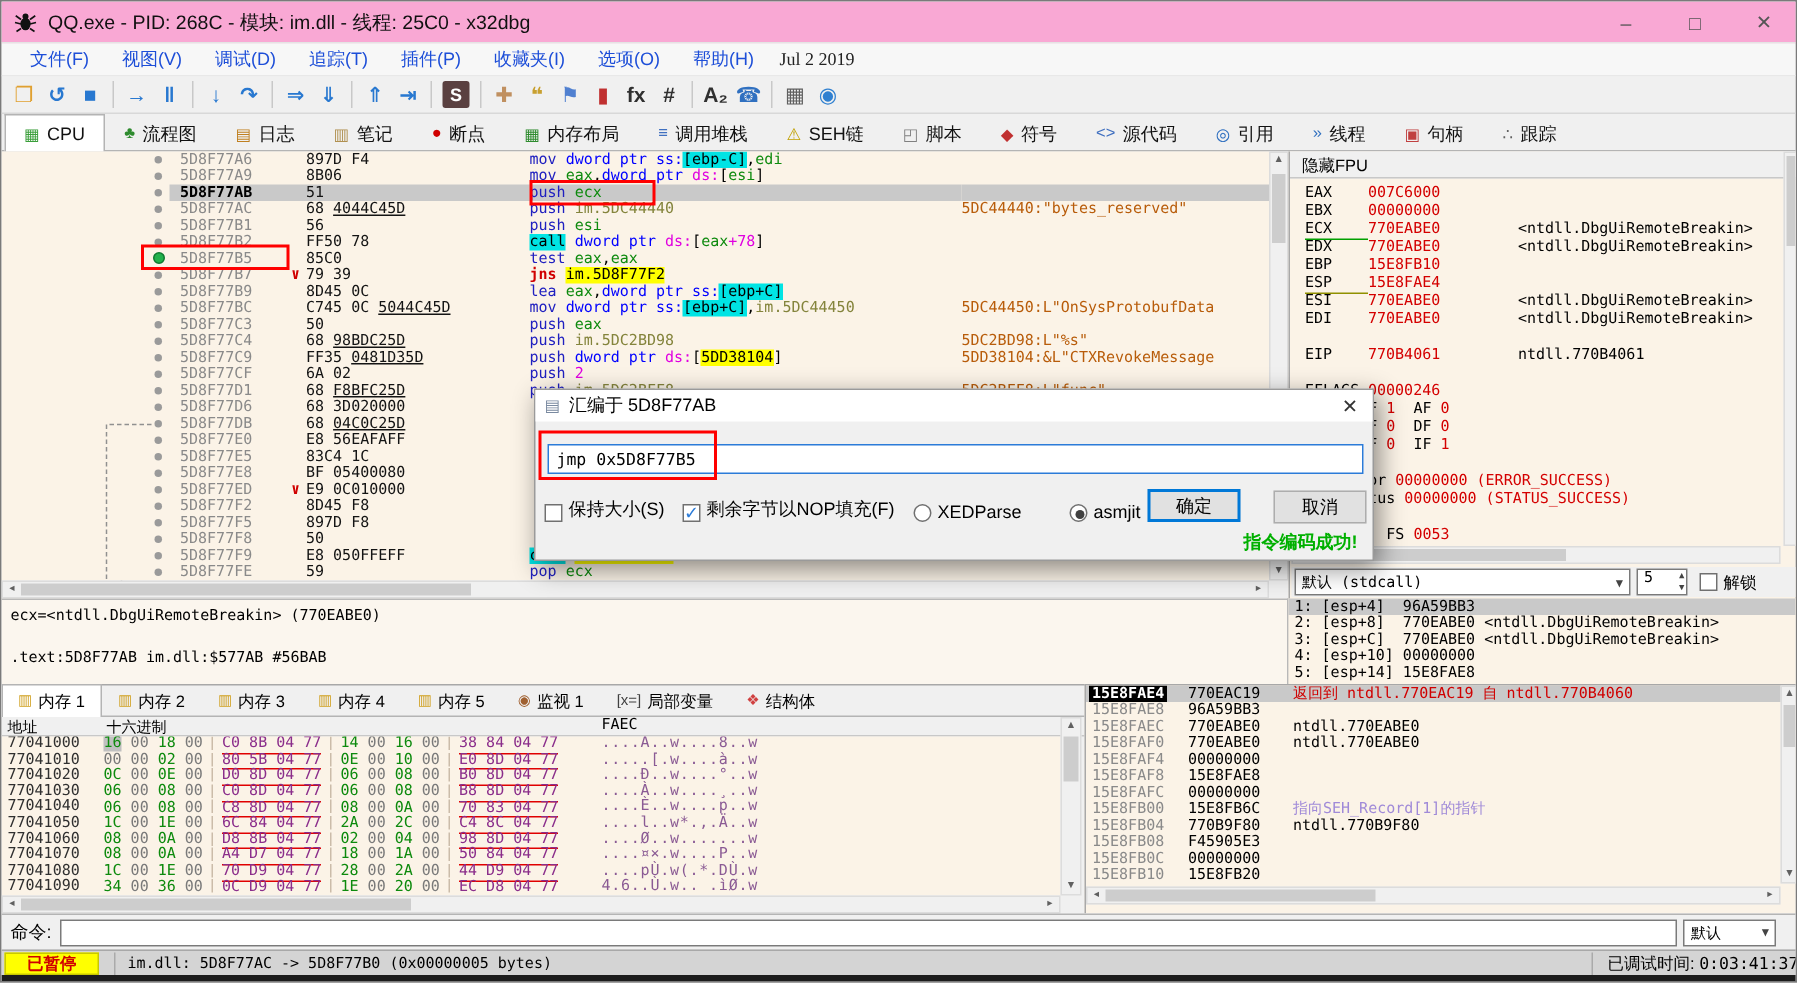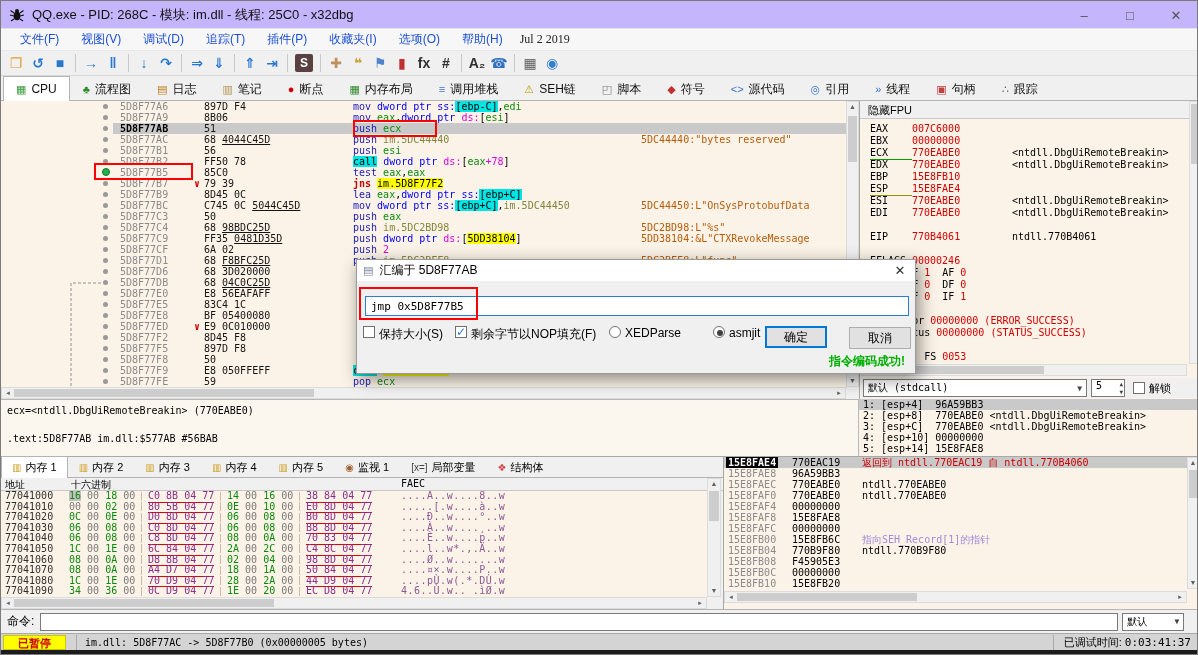--- a/index.html
+++ b/index.html
@@ -1,19 +1,19 @@
 <!DOCTYPE html>
 <html><head>
 <meta charset="utf-8">
 <style>
   *{margin:0;padding:0;box-sizing:border-box}
   body{background:#444;font-family:"Liberation Sans","DejaVu Sans",sans-serif}
   #app{position:relative;width:1198px;height:655px;background:#f0f0f0;border:1px solid #7a7a7a;overflow:hidden;font-family:"Liberation Sans","DejaVu Sans",sans-serif}
   
-  #titlebar{position:absolute;left:0;top:0;width:1198px;height:28px;background:#c4b5fd;border-bottom:1px solid #e4e4e4;display:flex;align-items:center;padding-left:8px}
+  #titlebar{position:absolute;left:0;top:0;width:1198px;height:28px;background:#f9a8d4;border-bottom:1px solid #e4e4e4;display:flex;align-items:center;padding-left:8px}
   #titlebar .ttl{font-size:13px;color:#111;margin-left:7px}
   .winbtns{position:absolute;right:0;top:0;height:28px;display:flex}
   .winbtn{width:46px;height:28px;display:flex;align-items:center;justify-content:center;color:#555;font-size:13px}
   #menubar{position:absolute;left:0;top:28px;width:1198px;height:22px;background:#f7f7f7;display:flex;align-items:center;padding-left:8px;border-bottom:1px solid #e8e8e8}
   .menu-item{font-size:12px;color:#1d4ed8;padding:2px 11px}
   .menu-date{font-size:12px;color:#222;font-family:Liberation Serif, serif;margin-left:6px}
   #toolbar{position:absolute;left:0;top:50px;width:1198px;height:25px;background:#f0f0f0;display:flex;align-items:center;padding-left:4px;border-bottom:1px solid #d8d8d8}
   .tbi{width:22px;height:20px;display:flex;align-items:center;justify-content:center;font-size:14px;font-weight:bold}
   .tbi.badge{width:18px;height:18px;background:#5a4040;color:#fff;border-radius:2px;font-size:12px;margin:0 3px}
   .tbsep{width:1px;height:18px;background:#c8c8c8;margin:0 4px}
@@ -104,31 +104,31 @@
   #stack-vscroll{left:1186px;top:456px;width:12px;height:132px}
   #stack-hscroll{left:723px;top:590px;width:463px;height:12px}
   
   #cmdbar{position:absolute;left:0;top:608px;width:1198px;height:24px;background:#f0f0f0;border-top:1px solid #b4b4b4;display:flex;align-items:center}
   #cmdbar .lbl{font-size:12px;margin:0 6px 0 6px}
   #cmd-input{width:1078px;height:18px;background:#fff;border:1px solid #7a7a7a}
   #cmd-combo{width:62px;margin-left:4px}
   #statusbar{position:absolute;left:0;top:632px;width:1198px;height:17px;background:#d4d4d4;border-top:1px solid #a8a8a8;display:flex;align-items:center;font-size:11px}
   #status-badge{background:#ffff00;color:#d00000;font-weight:bold;padding:0 14px;height:15px;line-height:15px;margin:0 2px;border:1px solid #c8c800}
   #status-msg{font-family:"DejaVu Sans Mono",monospace;font-size:10px;margin-left:8px;border-left:1px solid #aaa;padding-left:8px;height:15px;line-height:15px}
-  #status-time{margin-left:auto;margin-right:8px;border-left:1px solid #aaa;padding-left:10px;font-size:11px}
+  #status-time{margin-left:auto;margin-right:0;border-left:1px solid #aaa;padding-left:10px;font-size:11px}
   #status-time .t{font-family:"DejaVu Sans Mono",monospace}
   #taskbar{position:absolute;left:0;top:649px;width:1198px;height:6px;background:#1c1c1c}
   
   #dialog{position:absolute;left:355px;top:258px;width:560px;height:115px;background:#f0f0f0;border:1px solid #9a9a9a;box-shadow:3px 5px 16px rgba(0,0,0,.45);z-index:50}
   #dlg-title{height:21px;background:#fff;display:flex;align-items:center;padding-left:6px;font-size:12px}
   #dlg-title .dico{color:#7a8aa0;margin-right:6px;font-size:11px}
   #dlg-close{margin-left:auto;width:30px;text-align:center;color:#333;font-size:13px}
   #dlg-input{position:absolute;left:8px;top:36px;width:544px;height:20px;background:#fff;border:1px solid #2b7bd8;font-family:"DejaVu Sans Mono",monospace;font-size:11px;padding-left:5px}
   #dlg-controls{position:absolute;left:0;top:66px;width:560px;height:24px;font-size:12px}
-  .dlg-chk{position:absolute;display:flex;align-items:flex-start;height:22px}
+  .dlg-chk{position:absolute;display:flex;align-items:flex-end;height:22px}
   .radio{width:12px;height:12px;border:1px solid #707070;border-radius:50%;background:#fff;margin-right:4px;position:relative;flex:none}
   .radio.on::after{content:"";position:absolute;left:3px;top:3px;width:6px;height:6px;border-radius:50%;background:#404040}
   .dlg-btn{position:absolute;height:22px;width:62px;background:#e1e1e1;border:1px solid #adadad;font-size:12px;display:flex;align-items:center;justify-content:center}
   .dlg-btn.default{border:2px solid #0078d7}
   #dlg-success{position:absolute;right:10px;bottom:3px;color:#00b000;font-weight:bold;font-size:12px}
   
   .anno{position:absolute;border:2px solid #ff0000;z-index:60;pointer-events:none}
 </style>
 </head>
 <body>

